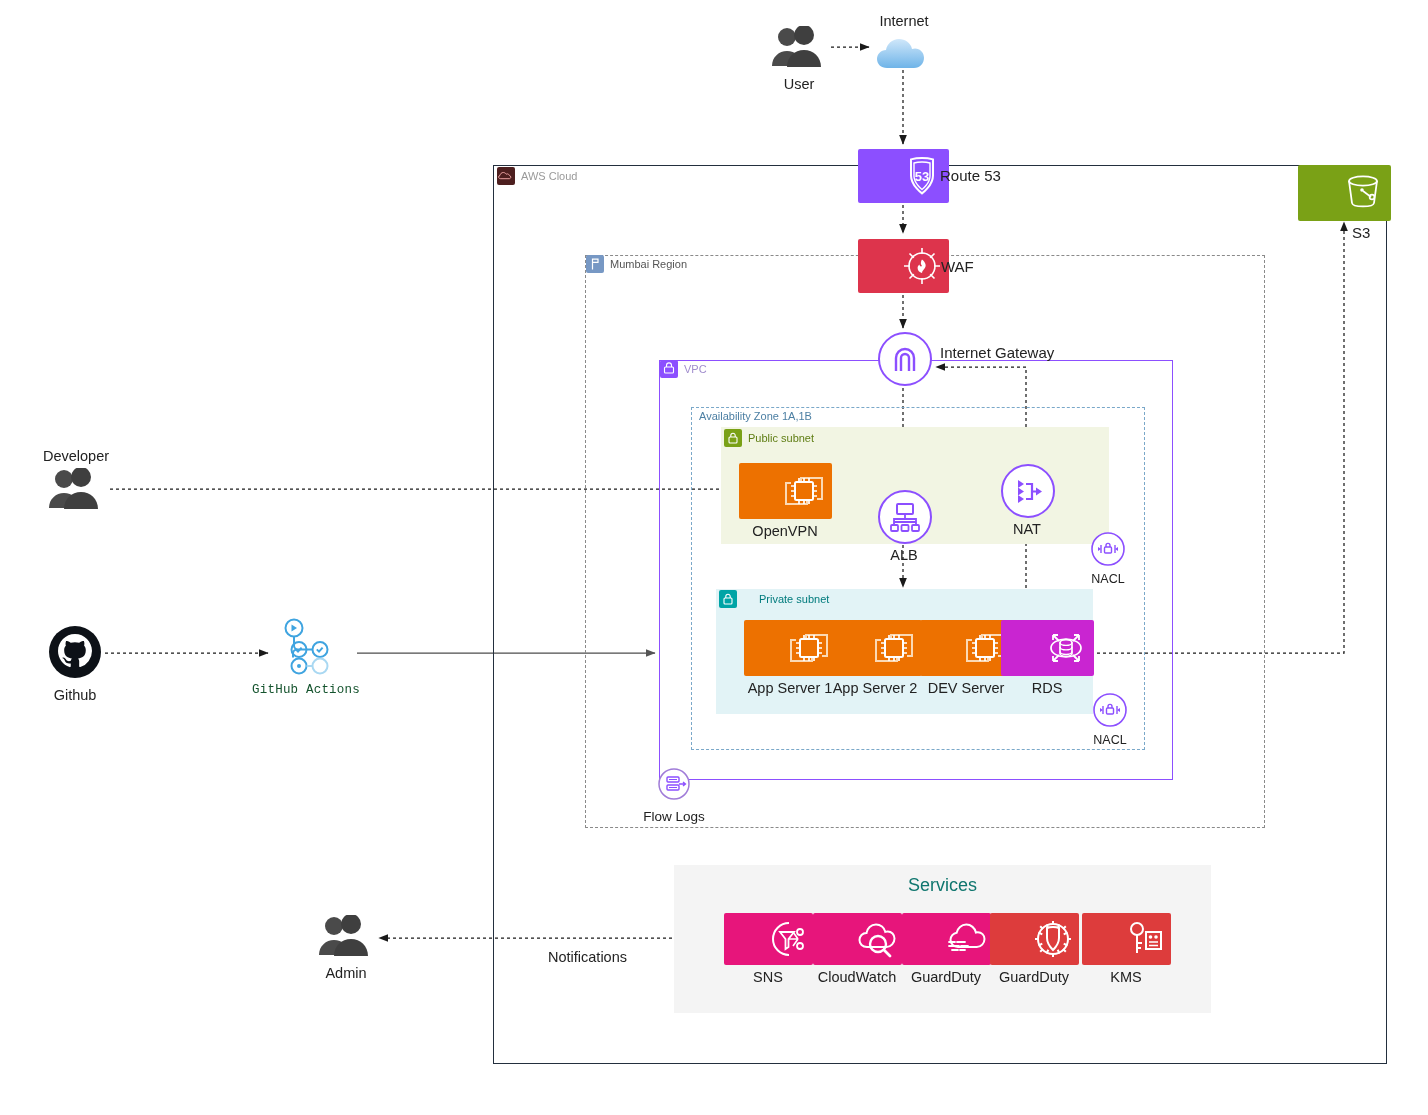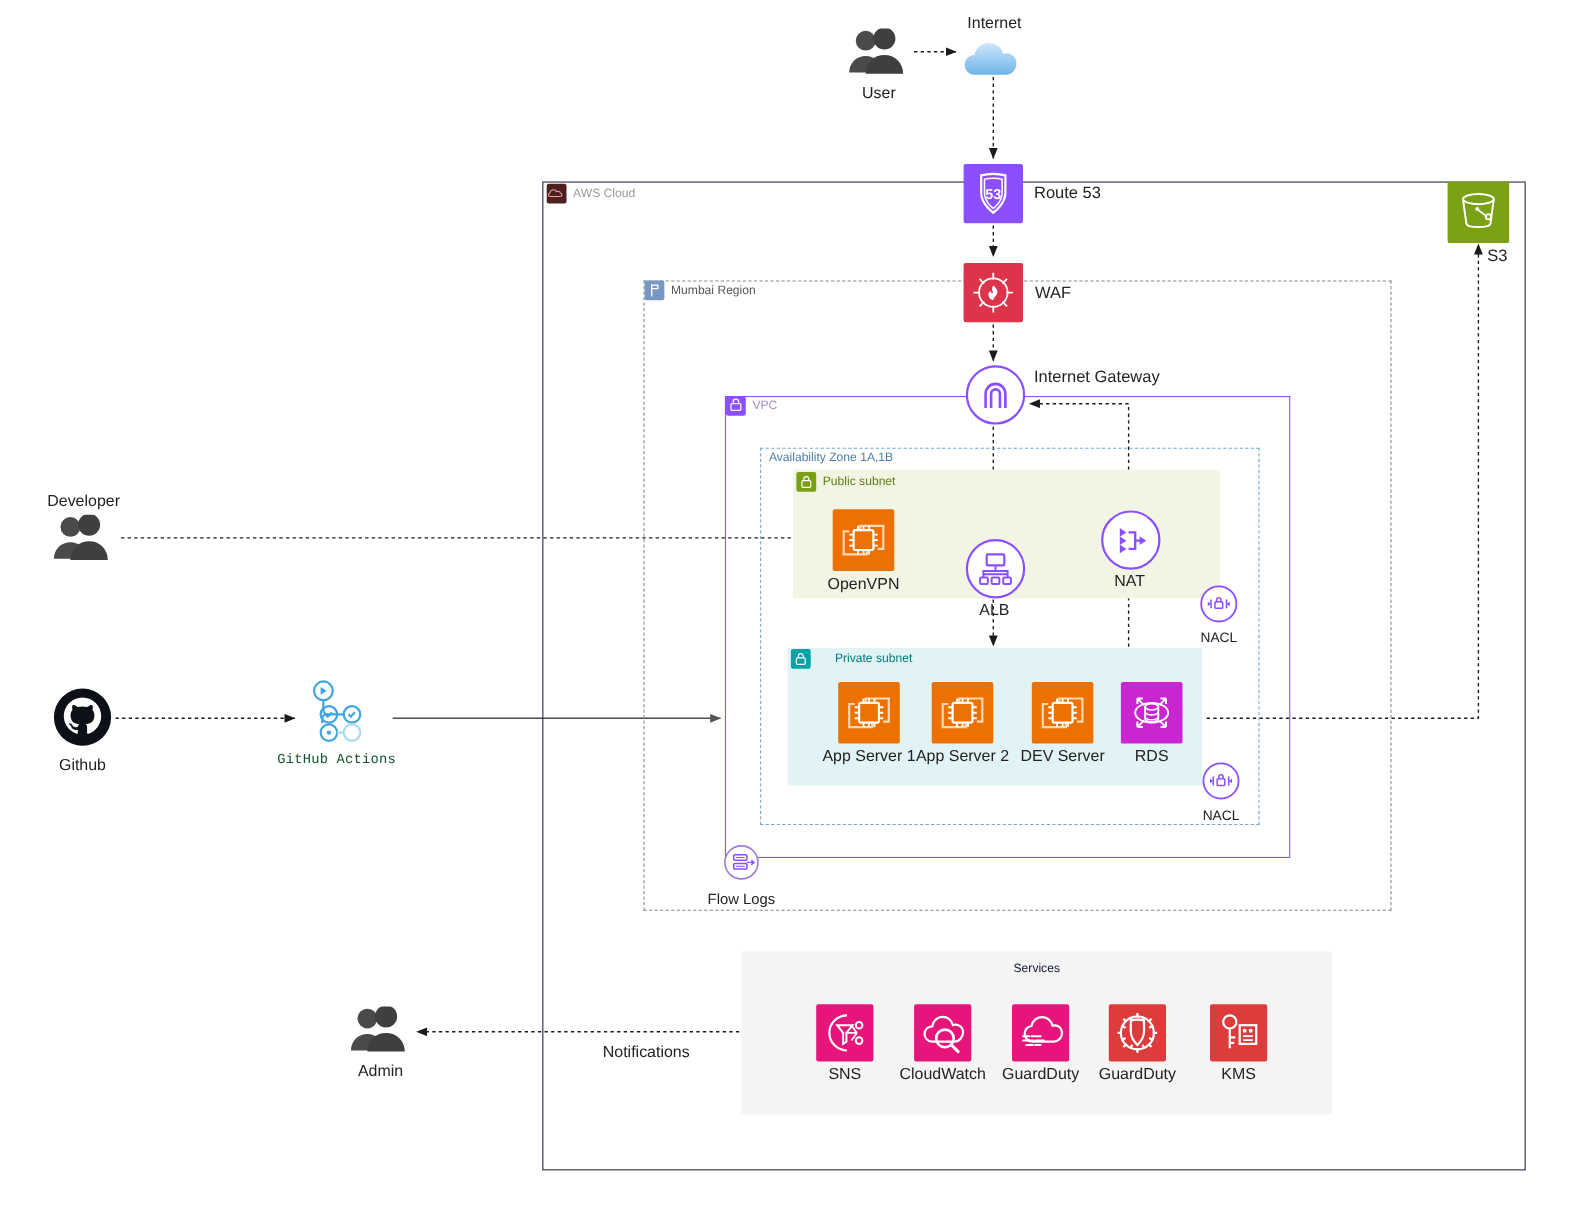--- a/index.html
+++ b/index.html
@@ -11,32 +11,32 @@
   .lbl{position:absolute;white-space:nowrap;}
 
   
   .clabel{position:absolute;display:flex;align-items:center;gap:6px;white-space:nowrap;font-size:11px;}
   .clabel .cico{width:18px;height:18px;flex:0 0 18px;border-radius:2px;display:block;}
 
   
   .node{position:absolute;display:flex;flex-direction:column;align-items:center;}
   .node .cap{margin-top:5px;font-size:14.5px;color:#222;white-space:nowrap;line-height:1.1;}
 
-  .sq{width:54px;height:54px;border-radius:2px;display:block;}
+  .sq{width:54px;height:54px;border-radius:2px;display:block;padding-left:37px;}
   .circ{width:54px;height:54px;border-radius:50%;display:block;}
 
   .aws-cloud{border:1.6px solid #232F3E;}
   .mumbai{border:1.4px dashed #8a8a8a;}
   .vpc{border:1.5px solid #8C4FFF;}
   .az{border:1.3px dashed #7aa8c9;}
   .pubsub{background:#F2F5E3;}
   .privsub{background:#E2F3F6;}
   .services{background:#F4F4F4;}
 
-  .services-title{position:absolute;width:100%;text-align:center;font-size:11px;color:#0f172a;}
+  .services-title{position:absolute;width:100%;text-align:center;font-size:18px;color:#0f766e;}
   .nacl .cap{font-size:12.5px;margin-top:2px;}
   .small-cap .cap{font-size:13.5px;}
   .mono-cap .cap{font-family:"Liberation Mono",monospace;font-size:12.5px;color:#14532d;letter-spacing:.2px;}
 </style>
 </head>
 <body>
 
 <div id="stage">
 
   <svg id="wires" viewBox="0 0 1428 1115">
@@ -187,21 +187,21 @@
 
   <div class="node" style="left:876px;top:331px;width:56px;">
     <span class="circ">
       <svg viewBox="0 0 56 56" width="56" height="56">
         <circle cx="28" cy="28" r="26" fill="#fff" stroke="#8C4FFF" stroke-width="2"></circle>
         <path d="M19 40V27a9 9 0 0118 0v13" fill="none" stroke="#8C4FFF" stroke-width="2.4"></path>
         <path d="M24 40V27a4 4 0 018 0v13" fill="none" stroke="#8C4FFF" stroke-width="2.4"></path>
       </svg>
     </span>
   </div>
-  <div class="lbl" style="left:940px;top:334px;font-size:15px;">Internet Gateway</div>
+  <div class="lbl" style="left:940px;top:344px;font-size:15px;">Internet Gateway</div>
 
   <div class="node" style="left:757px;top:463px;width:56px;">
     <span class="sq" style="background:#ED7100;width:56px;height:56px;">
       <svg viewBox="0 0 56 56" width="56" height="56">
         <path d="M15 20h-5v21h21v-5" fill="none" stroke="#FBD9B4" stroke-width="2"></path>
         <path d="M41 36h5V15H25v5" fill="none" stroke="#FBD9B4" stroke-width="2"></path>
         <rect x="19" y="19" width="18" height="18" rx="1.5" fill="none" stroke="#fff" stroke-width="2"></rect>
         <g stroke="#fff" stroke-width="1.7">
           <path d="M23 19v-4M28 19v-4M33 19v-4M23 41v-4M28 41v-4M33 41v-4"></path>
           <path d="M19 23h-4M19 28h-4M19 33h-4M41 23h-4M41 28h-4M41 33h-4"></path>

